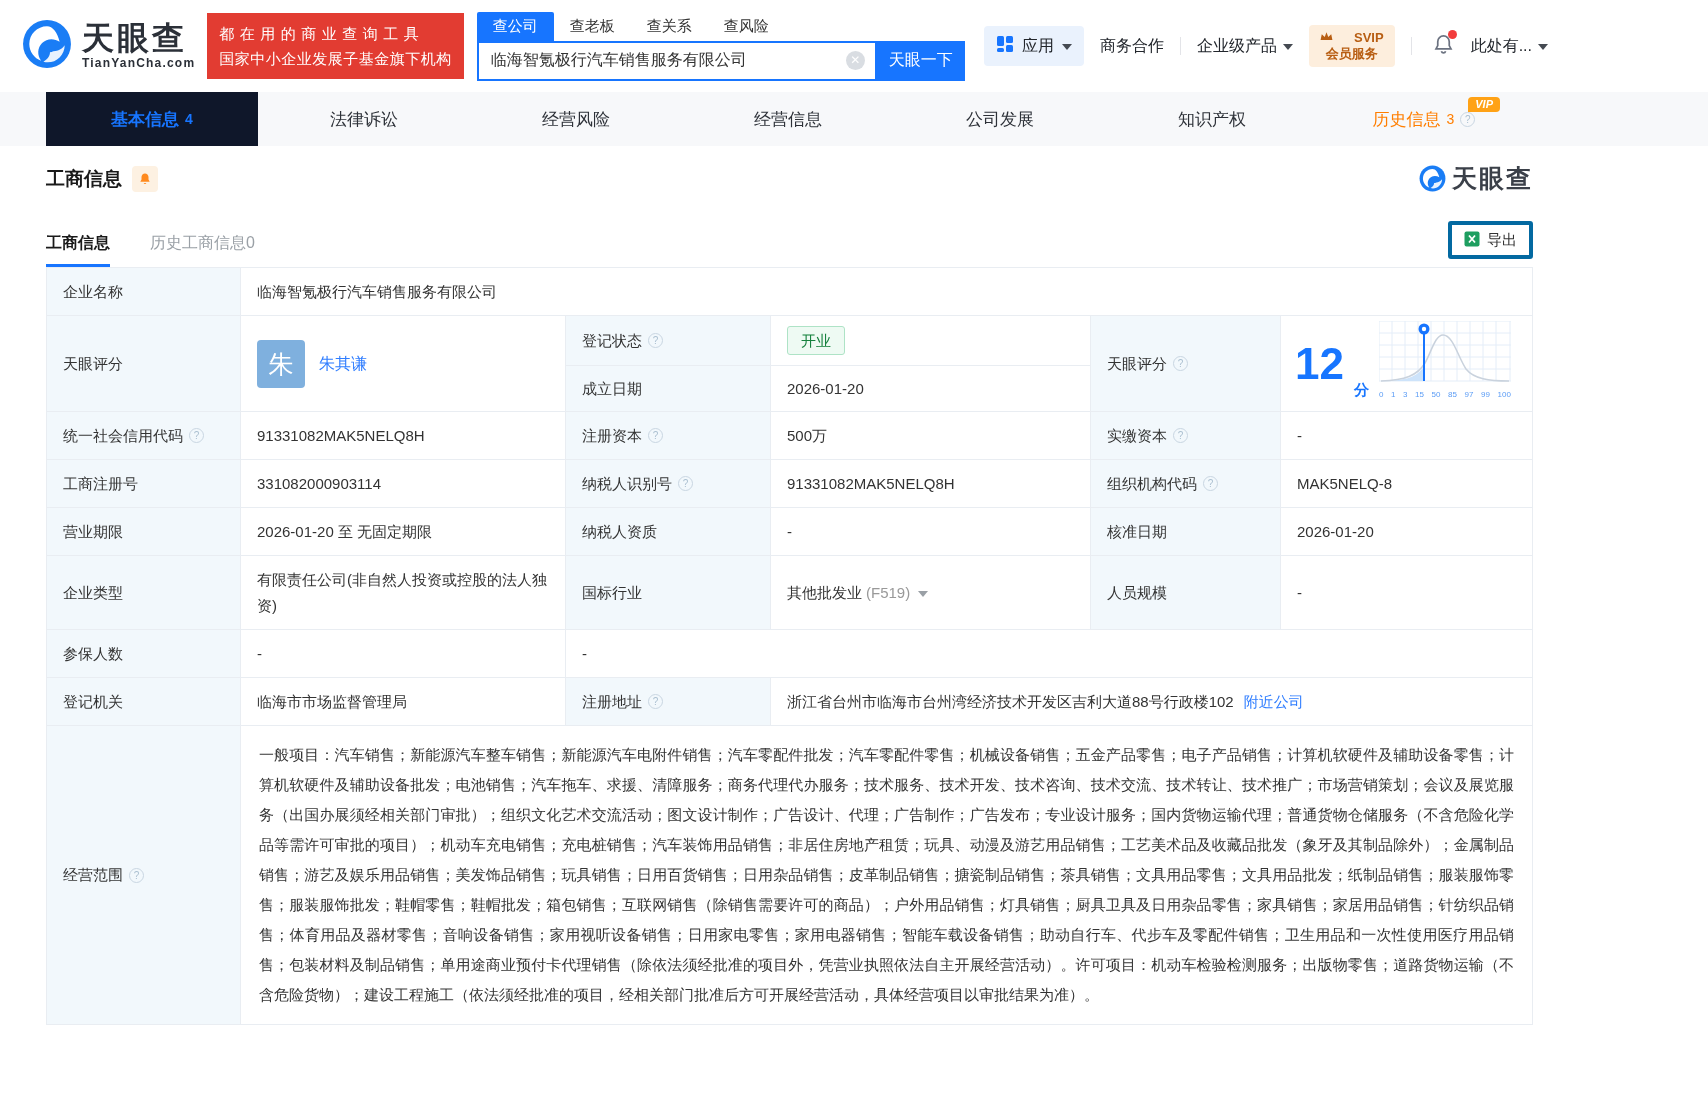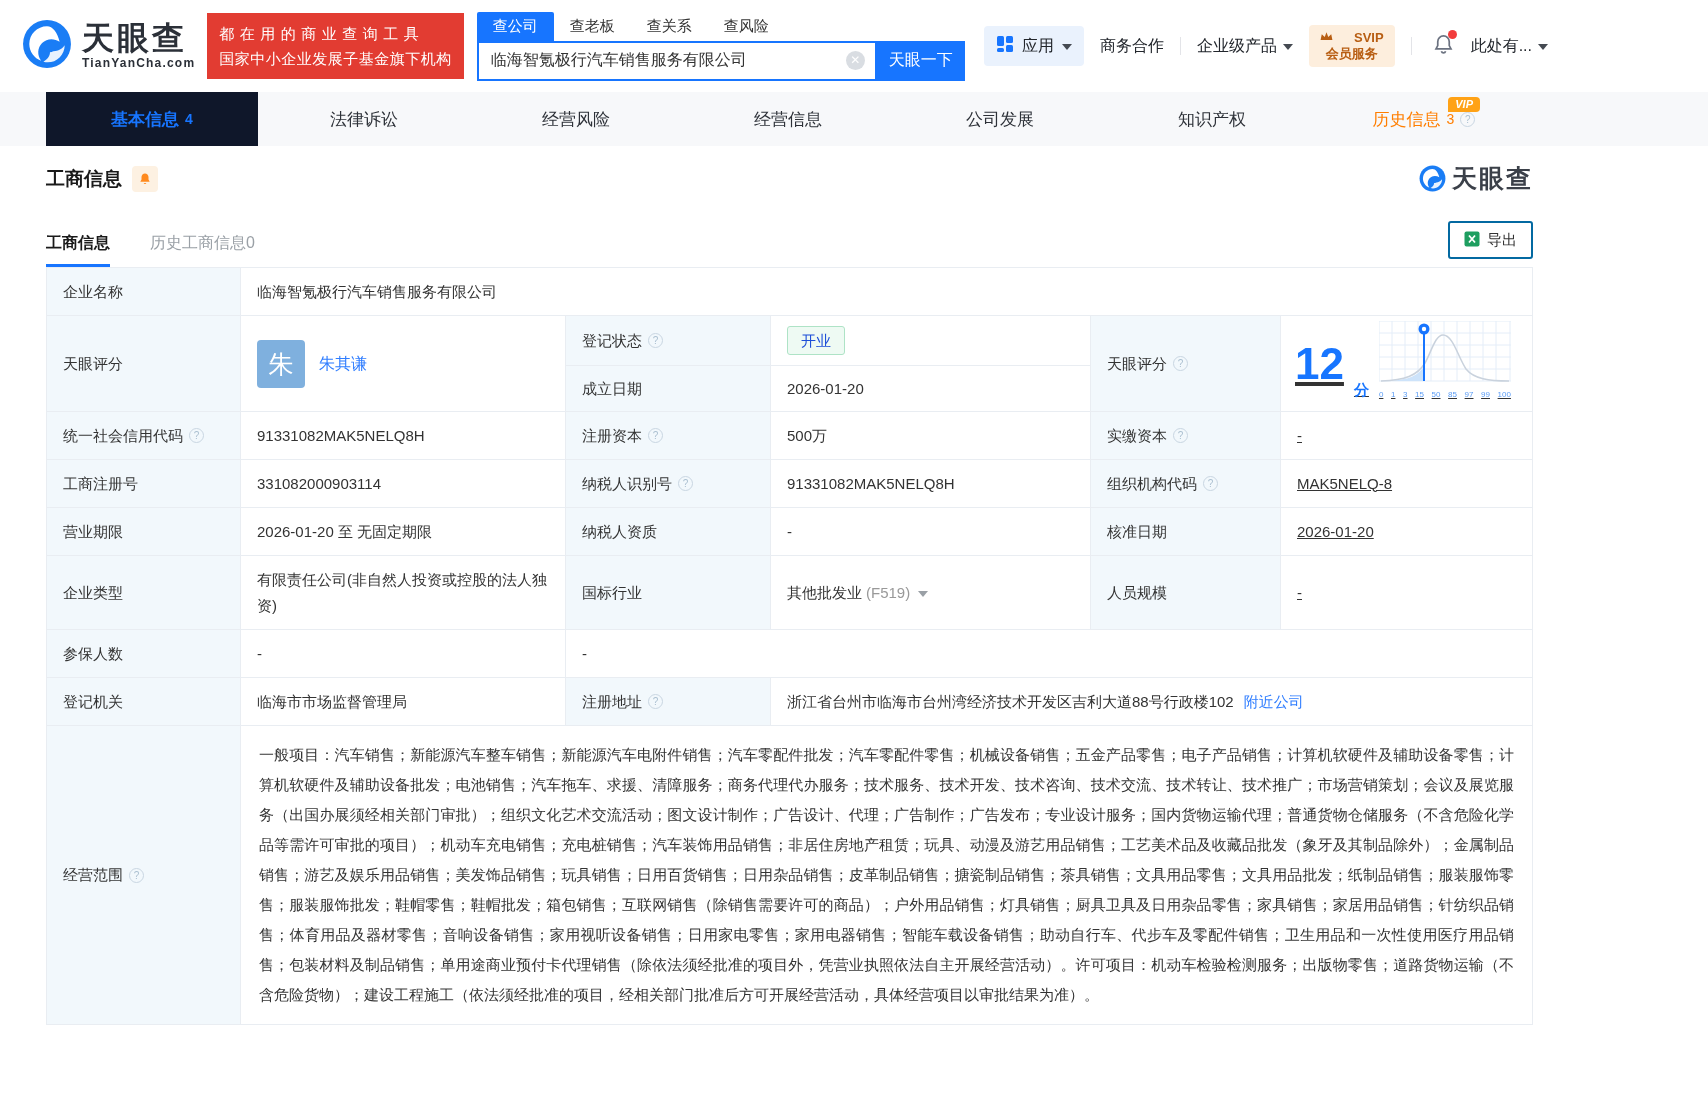--- a/index.html
+++ b/index.html
@@ -33,52 +33,52 @@
   .svip { background:#fdeedd; border-radius:4px; padding:5px 11px; text-align:center; color:#b85e13; font-weight:bold; font-size:13px; line-height:16px; cursor:pointer; }
   .svip .row1 { display:flex; align-items:center; justify-content:center; gap:21px; }
   .bell-wrap { position:relative; cursor:pointer; margin-left:4px; }
   .red-dot { position:absolute; top:-3px; right:-2px; width:9px; height:9px; border-radius:50%; background:#f23c3c; }
   
   .tabbar { height:54px; background:#f7f8fa; display:flex; padding-left:46px; }
   .tab { width:212px; display:flex; align-items:center; justify-content:center; gap:6px; font-size:17px; color:#2d3138; cursor:pointer; position:relative; }
   .tab.active { background:#0f172a; color:#1775ff; font-weight:bold; }
   .tab .cnt { font-size:14px; }
   .tab.orange { color:#ff7e00; }
-  .vip-badge { position:absolute; top:5px; right:50px; background:#ffa216; color:#fff; font-size:11px; font-weight:bold; font-style:italic; padding:1px 7px 2px; border-radius:4px 4px 4px 0; }
+  .vip-badge { position:absolute; top:5px; right:30px; background:#ffa216; color:#fff; font-size:11px; font-weight:bold; font-style:italic; padding:1px 7px 2px; border-radius:4px 4px 4px 0; }
   .help { display:inline-block; width:15px; height:15px; border:1px solid #c9d6e2; border-radius:50%; color:#aabfd0; font-size:10px; line-height:13px; text-align:center; font-weight:normal; font-style:normal; flex:none; cursor:pointer; }
   
   .content { padding:0 175px 0 46px; }
   .section-head { display:flex; align-items:center; margin-top:16px; }
   .section-title { font-size:19px; font-weight:bold; color:#1a1a1a; }
   .bell-box { width:26px; height:26px; background:#fdf1e2; border-radius:4px; margin-left:10px; display:flex; align-items:center; justify-content:center; cursor:pointer; }
   .watermark { margin-left:auto; display:flex; align-items:center; gap:6px; }
   .watermark .wm-text { font-size:25px; font-weight:bold; color:#3b4049; letter-spacing:2px; }
   .subtab-row { display:flex; align-items:flex-end; margin-top:26px; }
   .subtab { font-size:16px; margin-right:40px; padding-bottom:13px; position:relative; cursor:pointer; }
   .subtab.active { color:#1a1a1a; font-weight:bold; }
   .subtab.active::after { content:""; position:absolute; left:0; right:0; bottom:0; height:3px; background:#1775ff; }
   .subtab.inactive { color:#9aa0a6; }
-  .export-btn { margin-left:auto; width:85px; height:38px; border:2px solid #0369a1; border-radius:3px; background:#fff; display:flex; align-items:center; justify-content:center; gap:7px; font-size:15px; color:#333; cursor:pointer; margin-bottom:8px; }
+  .export-btn { margin-left:auto; width:85px; height:38px; border:4px solid #0369a1; border-radius:3px; background:#fff; display:flex; align-items:center; justify-content:center; gap:7px; font-size:15px; color:#333; cursor:pointer; margin-bottom:8px; }
   
   .biz-table { border:1px solid #e9edf2; margin-top:0; }
   .trow { display:flex; border-bottom:1px solid #e9edf2; min-height:48px; }
   .trow:last-child { border-bottom:none; }
   .cell { padding:10px 16px; display:flex; align-items:center; font-size:15px; border-right:1px solid #e9edf2; line-height:22px; }
   .lbl { background:#f2f8fc; color:#333; gap:6px; }
   .w-l1{ width:194px; flex:none; } .w-v1{ width:325px; flex:none; }
   .w-l2{ width:205px; flex:none; } .w-v2{ width:320px; flex:none; border-right:none; }
-  .w-l3{ width:190px; flex:none; } .w-v3{ width:253px; flex:none; border-right:none;text-decoration:underline; }
+  .w-l3{ width:190px; flex:none; } .w-v3{ width:253px; flex:none; border-right:none; }
   .v-span { flex:1; border-right:none; }
   .mid { width:525px; flex:none; display:flex; flex-direction:column; border-right:1px solid #e9edf2; }
   .midrow { display:flex; flex:1; }
   .midrow:first-child { border-bottom:1px solid #e9edf2; }
   .tall { min-height:74px; }
   .avatar { width:48px; height:48px; border-radius:4px; background:#7fb0de; color:#fff; font-size:25px; display:flex; align-items:center; justify-content:center; margin-right:14px; flex:none; cursor:pointer; }
   .blue-link { color:#2f7dff; cursor:pointer; text-decoration:none; }
-  .status-badge { display:inline-block; padding:3px 13px; color:#1d4ed8; background:#eefaf3; border:1px solid #aee3c6; border-radius:3px; font-size:15px; line-height:21px; }
+  .status-badge { display:inline-block; padding:3px 13px; color:#15803d; background:#eefaf3; border:1px solid #aee3c6; border-radius:3px; font-size:15px; line-height:21px; }
   .score-cell { padding:4px 8px 4px 14px; gap:10px; }
   .score-num { font-size:44px; font-weight:bold; color:#1775ff; line-height:1; }
   .score-unit { font-size:15px; color:#1775ff; font-weight:bold; align-self:flex-end; margin-bottom:6px; }
   .score-chart { display:flex; flex-direction:column; }
   .axis-row { display:flex; justify-content:space-between; width:132px; font-size:8px; color:#5b9cf5; margin-top:1px; }
   .muted { color:#999; }
   .ind-caret { width:0;height:0;border-left:5px solid transparent;border-right:5px solid transparent;border-top:6px solid #9aa0a6; margin-left:8px; margin-top:3px; }
   .scope-cell { flex:1; border-right:none; display:block; padding:14px 18px; line-height:30px; font-size:15px; color:#333; text-align:justify; }
   .nowrap2 { line-height:26px; }
 </style>

